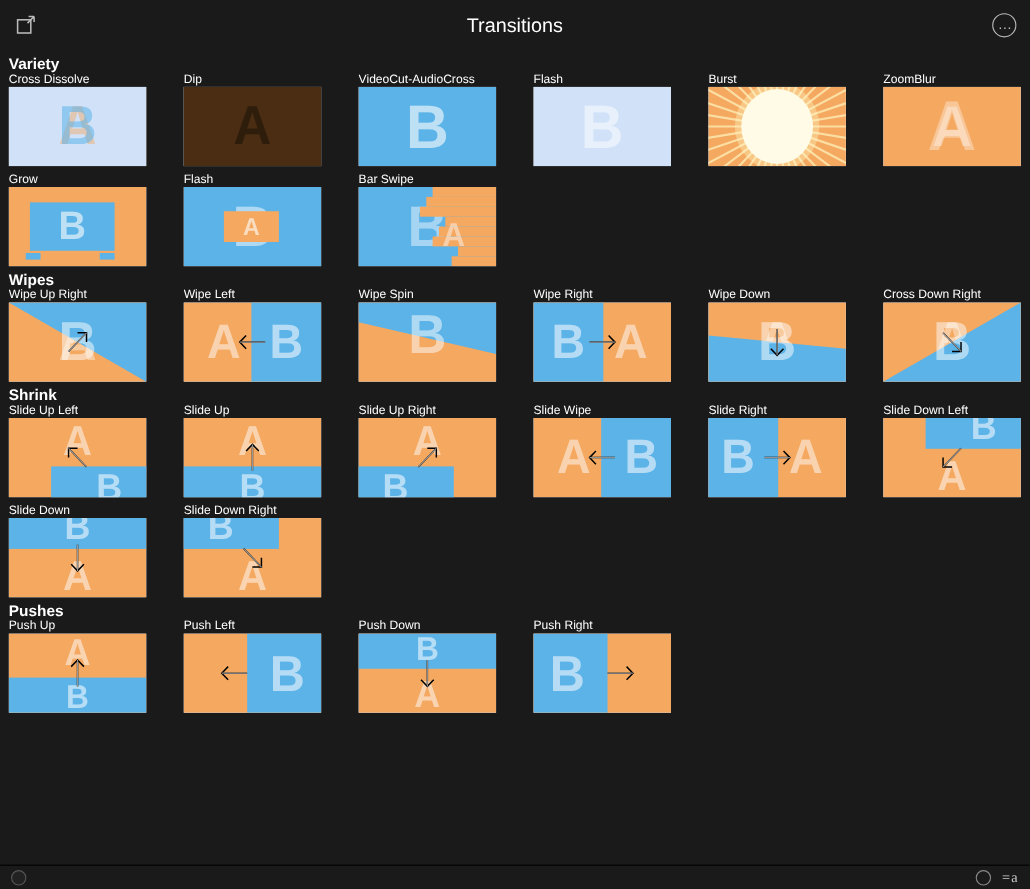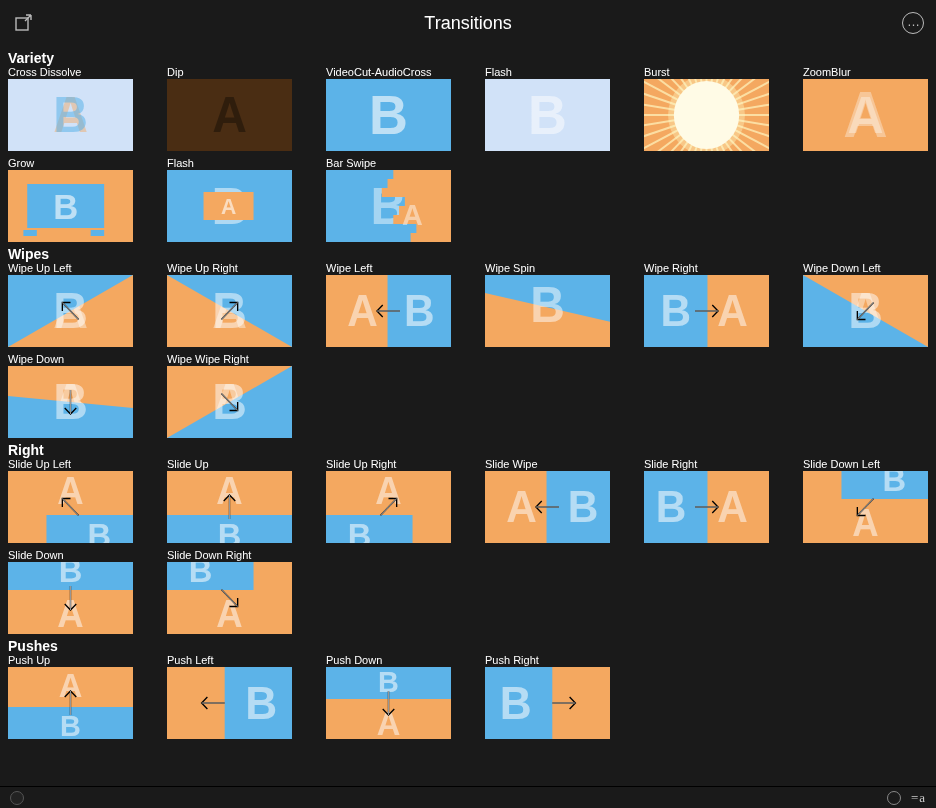--- a/index.html
+++ b/index.html
@@ -244,34 +244,20 @@
           <rect x="70" y="45" width="60" height="9" fill="#f4a860"></rect>
           <rect x="94" y="54" width="36" height="9" fill="#f4a860"></rect>
           <rect x="88" y="63" width="42" height="9" fill="#f4a860"></rect>
           <text x="90" y="44" font-family="sans-serif" font-weight="900" font-size="30" fill="#fff" opacity="0.45" text-anchor="middle" dominant-baseline="central">A</text>
         </svg>
       </div>
     </div>
     <div class="section-title">Wipes</div>
     <div class="grid">
       <div class="cell">
-        <div class="cell-label">Wipe Up Left</div>
-        <svg class="thumb" viewBox="0 0 130 72" preserveAspectRatio="none">
-          <rect width="130" height="72" fill="#f4a860"></rect>
-          <text x="65" y="36" font-family="sans-serif" font-weight="900" font-size="50" fill="#fff" opacity="0.4" text-anchor="middle" dominant-baseline="central">A</text>
-          <polygon points="0,72,0,0,130,0" fill="#5cb3e8"></polygon>
-          <text x="65" y="36" font-family="sans-serif" font-weight="900" font-size="50" fill="#fff" opacity="0.5" text-anchor="middle" dominant-baseline="central">B</text>
-          <g transform="translate(65,36) rotate(-135)">
-    <line x1="-12" y1="0" x2="12" y2="0" stroke="#000" stroke-width="1.4"></line>
-    <path d="M 6 -6 L 12 0 L 6 6" fill="none" stroke="#000" stroke-width="1.4"></path>
-    <line x1="-12" y1="0" x2="12" y2="0" stroke="#fff" stroke-width="1" opacity="0.6"></line>
-  </g>
-        </svg>
-      </div>
-      <div class="cell">
         <div class="cell-label">Wipe Up Right</div>
         <svg class="thumb" viewBox="0 0 130 72" preserveAspectRatio="none">
           <rect width="130" height="72" fill="#f4a860"></rect>
           <text x="65" y="36" font-family="sans-serif" font-weight="900" font-size="50" fill="#fff" opacity="0.4" text-anchor="middle" dominant-baseline="central">A</text>
           <polygon points="0,0,130,0,130,72" fill="#5cb3e8"></polygon>
           <text x="65" y="36" font-family="sans-serif" font-weight="900" font-size="50" fill="#fff" opacity="0.5" text-anchor="middle" dominant-baseline="central">B</text>
           <g transform="translate(65,36) rotate(-45)">
     <line x1="-12" y1="0" x2="12" y2="0" stroke="#000" stroke-width="1.4"></line>
     <path d="M 6 -6 L 12 0 L 6 6" fill="none" stroke="#000" stroke-width="1.4"></path>
     <line x1="-12" y1="0" x2="12" y2="0" stroke="#fff" stroke-width="1" opacity="0.6"></line>
@@ -308,63 +294,49 @@
           <rect x="0" y="0" width="66" height="72" fill="#5cb3e8"></rect>
           <text x="33" y="36" font-family="sans-serif" font-weight="900" font-size="44" fill="#fff" opacity="0.55" text-anchor="middle" dominant-baseline="central">B</text>
           <g transform="translate(65,36) rotate(0)">
     <line x1="-12" y1="0" x2="12" y2="0" stroke="#000" stroke-width="1.4"></line>
     <path d="M 6 -6 L 12 0 L 6 6" fill="none" stroke="#000" stroke-width="1.4"></path>
     <line x1="-12" y1="0" x2="12" y2="0" stroke="#fff" stroke-width="1" opacity="0.6"></line>
   </g>
         </svg>
       </div>
       <div class="cell">
-        <div class="cell-label">Wipe Down Left</div>
-        <svg class="thumb" viewBox="0 0 130 72" preserveAspectRatio="none">
-          <rect width="130" height="72" fill="#f4a860"></rect>
-          <text x="65" y="36" font-family="sans-serif" font-weight="900" font-size="50" fill="#fff" opacity="0.4" text-anchor="middle" dominant-baseline="central">A</text>
-          <polygon points="0,0,0,72,130,72" fill="#5cb3e8"></polygon>
-          <text x="65" y="36" font-family="sans-serif" font-weight="900" font-size="50" fill="#fff" opacity="0.5" text-anchor="middle" dominant-baseline="central">B</text>
-          <g transform="translate(65,36) rotate(135)">
-    <line x1="-12" y1="0" x2="12" y2="0" stroke="#000" stroke-width="1.4"></line>
-    <path d="M 6 -6 L 12 0 L 6 6" fill="none" stroke="#000" stroke-width="1.4"></path>
-    <line x1="-12" y1="0" x2="12" y2="0" stroke="#fff" stroke-width="1" opacity="0.6"></line>
-  </g>
-        </svg>
-      </div>
-      <div class="cell">
         <div class="cell-label">Wipe Down</div>
         <svg class="thumb" viewBox="0 0 130 72" preserveAspectRatio="none">
           <rect width="130" height="72" fill="#f4a860"></rect>
           <text x="65" y="36" font-family="sans-serif" font-weight="900" font-size="50" fill="#fff" opacity="0.4" text-anchor="middle" dominant-baseline="central">A</text>
           <polygon points="0,30,130,42,130,72,0,72" fill="#5cb3e8"></polygon>
           <text x="65" y="36" font-family="sans-serif" font-weight="900" font-size="50" fill="#fff" opacity="0.5" text-anchor="middle" dominant-baseline="central">B</text>
           <g transform="translate(65,36) rotate(90)">
     <line x1="-12" y1="0" x2="12" y2="0" stroke="#000" stroke-width="1.4"></line>
     <path d="M 6 -6 L 12 0 L 6 6" fill="none" stroke="#000" stroke-width="1.4"></path>
     <line x1="-12" y1="0" x2="12" y2="0" stroke="#fff" stroke-width="1" opacity="0.6"></line>
   </g>
         </svg>
       </div>
       <div class="cell">
-        <div class="cell-label">Wipe Wipe Right</div>
+        <div class="cell-label">Cross Down Right</div>
         <svg class="thumb" viewBox="0 0 130 72" preserveAspectRatio="none">
           <rect width="130" height="72" fill="#f4a860"></rect>
           <text x="65" y="36" font-family="sans-serif" font-weight="900" font-size="50" fill="#fff" opacity="0.4" text-anchor="middle" dominant-baseline="central">A</text>
           <polygon points="130,0,130,72,0,72" fill="#5cb3e8"></polygon>
           <text x="65" y="36" font-family="sans-serif" font-weight="900" font-size="50" fill="#fff" opacity="0.5" text-anchor="middle" dominant-baseline="central">B</text>
           <g transform="translate(65,36) rotate(45)">
     <line x1="-12" y1="0" x2="12" y2="0" stroke="#000" stroke-width="1.4"></line>
     <path d="M 6 -6 L 12 0 L 6 6" fill="none" stroke="#000" stroke-width="1.4"></path>
     <line x1="-12" y1="0" x2="12" y2="0" stroke="#fff" stroke-width="1" opacity="0.6"></line>
   </g>
         </svg>
       </div>
     </div>
-    <div class="section-title">Right</div>
+    <div class="section-title">Shrink</div>
     <div class="grid">
       <div class="cell">
         <div class="cell-label">Slide Up Left</div>
         <svg class="thumb" viewBox="0 0 130 72" preserveAspectRatio="none">
           <rect width="130" height="72" fill="#f4a860"></rect>
           <text x="65" y="20" font-family="sans-serif" font-weight="900" font-size="38" fill="#fff" opacity="0.5" text-anchor="middle" dominant-baseline="central">A</text>
           <rect x="40" y="44" width="130" height="40" fill="#5cb3e8"></rect>
           <text x="95" y="64" font-family="sans-serif" font-weight="900" font-size="34" fill="#fff" opacity="0.55" text-anchor="middle" dominant-baseline="central">B</text>
           <g transform="translate(65,36) rotate(-135)">
     <line x1="-12" y1="0" x2="12" y2="0" stroke="#000" stroke-width="1.4"></line>

